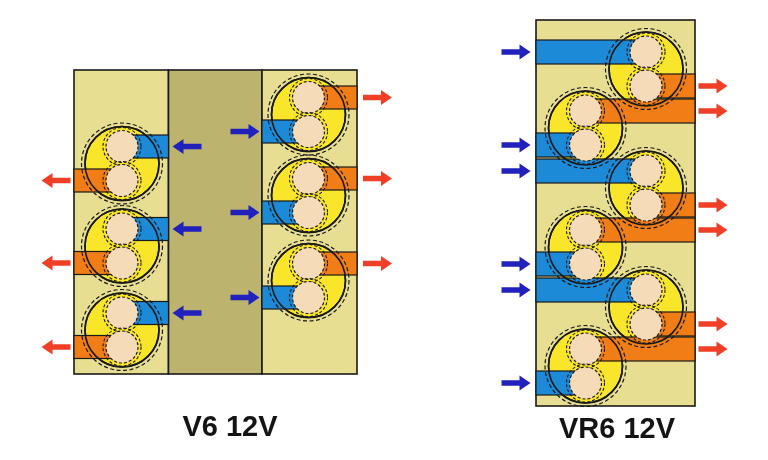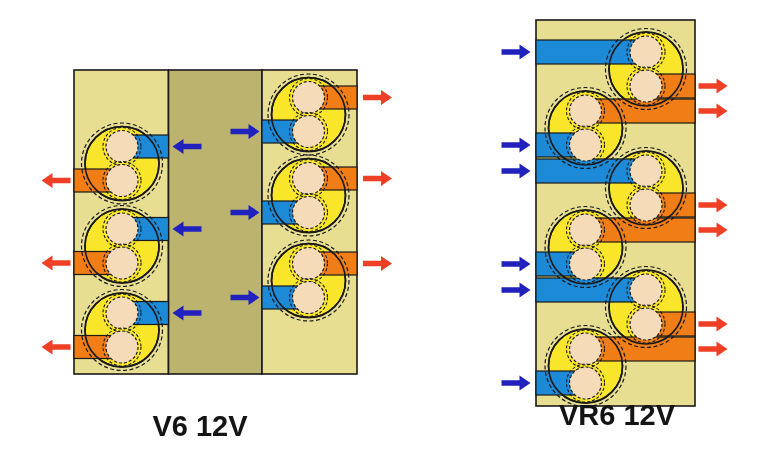--- a/index.html
+++ b/index.html
@@ -166,15 +166,15 @@
         <path d="M501.5,287.2 L519.5,287.2 L519.5,282.5 L530.5,290 L519.5,297.5 L519.5,292.8 L501.5,292.8 Z" fill="#2121bd"></path>
         <path d="M501.5,380.2 L519.5,380.2 L519.5,375.5 L530.5,383 L519.5,390.5 L519.5,385.8 L501.5,385.8 Z" fill="#2121bd"></path>
         <path d="M698.5,83.2 L716.5,83.2 L716.5,78.5 L727.5,86 L716.5,93.5 L716.5,88.8 L698.5,88.8 Z" fill="#ef4027"></path>
         <path d="M698.5,108.2 L716.5,108.2 L716.5,103.5 L727.5,111 L716.5,118.5 L716.5,113.8 L698.5,113.8 Z" fill="#ef4027"></path>
         <path d="M698.5,202.2 L716.5,202.2 L716.5,197.5 L727.5,205 L716.5,212.5 L716.5,207.8 L698.5,207.8 Z" fill="#ef4027"></path>
         <path d="M698.5,227.2 L716.5,227.2 L716.5,222.5 L727.5,230 L716.5,237.5 L716.5,232.8 L698.5,232.8 Z" fill="#ef4027"></path>
         <path d="M698.5,321.2 L716.5,321.2 L716.5,316.5 L727.5,324 L716.5,331.5 L716.5,326.8 L698.5,326.8 Z" fill="#ef4027"></path>
         <path d="M698.5,346.2 L716.5,346.2 L716.5,341.5 L727.5,349 L716.5,356.5 L716.5,351.8 L698.5,351.8 Z" fill="#ef4027"></path>
       </g>
     </svg>
-  <div class="caption" id="cap-v6" style="left: 200px; top: 412px;">V6 12V</div>
-  <div class="caption" id="cap-vr6" style="left: 617px; top: 401px;">VR6 12V</div>
+  <div class="caption" id="cap-v6" style="left: 230px; top: 412px;">V6 12V</div>
+  <div class="caption" id="cap-vr6" style="left: 617px; top: 414px;">VR6 12V</div>
 </div>
 
 </body></html>

